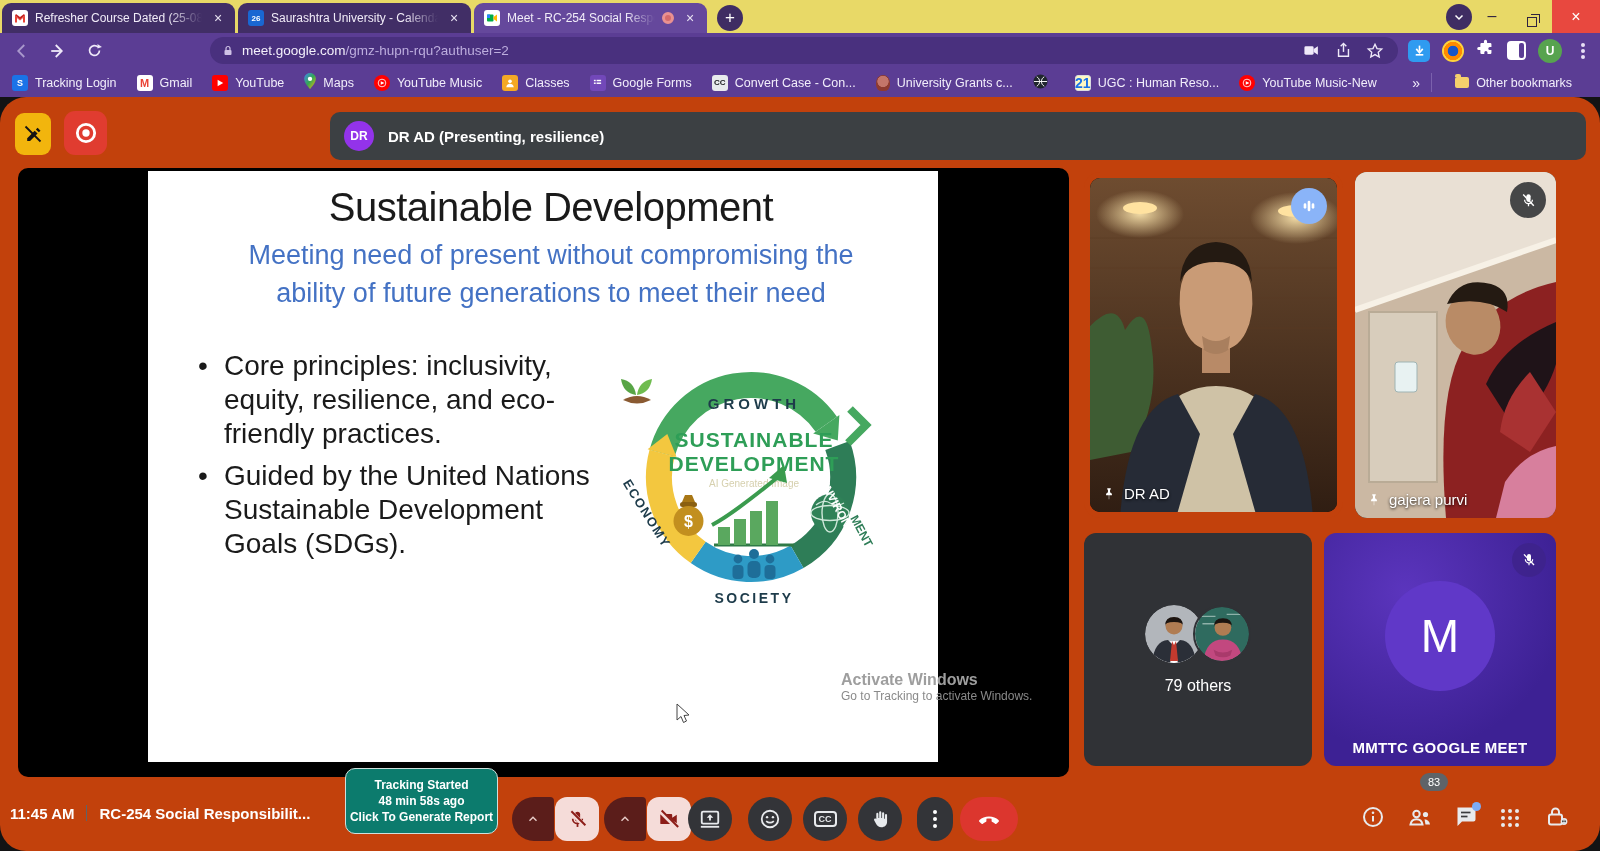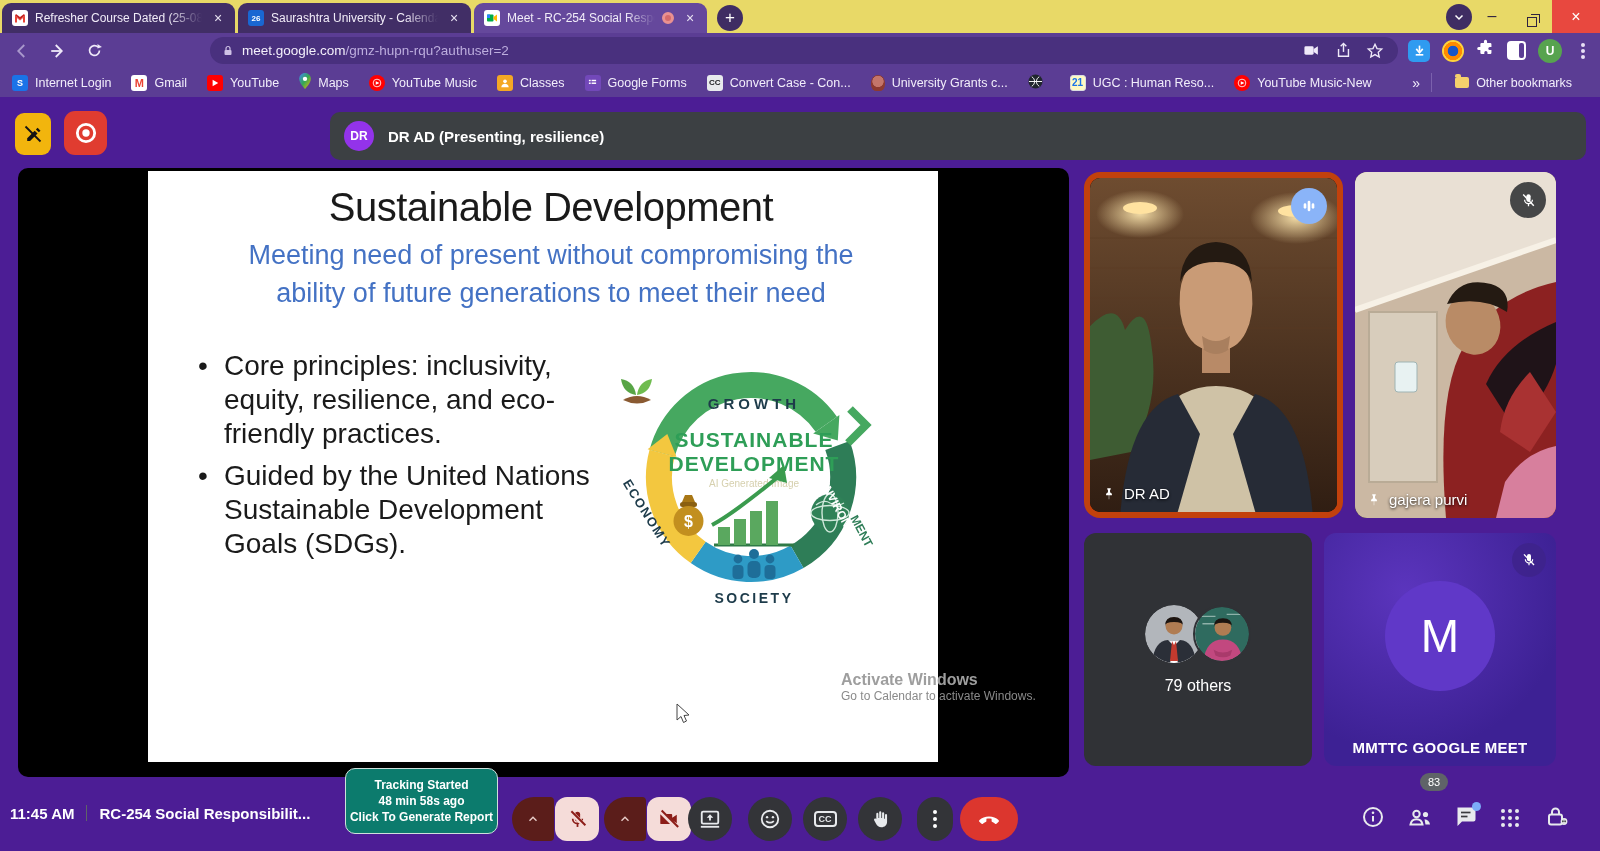--- a/index.html
+++ b/index.html
@@ -18,21 +18,21 @@
   .navbtn { width:28px; height:28px; display:flex; align-items:center; justify-content:center; border-radius:50%; margin-left:8px; }
   .addr { position:absolute; left:210px; top:4px; width:1188px; height:27px; background:#49307e; border-radius:14px; display:flex; align-items:center; padding:0 10px 0 12px; }
   .addr .url { font-size:13.5px; margin-left:8px; flex:1; white-space:nowrap; }
   .addr .dom { color:#f4f0fb; }
   .addr .pth { color:#bdaede; }
   .tbicon { width:26px; height:26px; display:flex; align-items:center; justify-content:center; margin-left:6px; }
   .bookmarks { position:absolute; top:68px; left:0; width:1600px; height:29px; background:#5b3d94; display:flex; align-items:center; padding-left:12px; gap:20px; color:#f2eefb; font-size:12.5px; }
   .bm { display:flex; align-items:center; gap:7px; white-space:nowrap; }
   .bmicon { width:16px; height:16px; border-radius:3px; display:flex; align-items:center; justify-content:center; font-size:9px; font-weight:bold; flex:0 0 auto; }
   
-  .meet { position:absolute; top:97px; left:0; width:1600px; height:754px; background:#4c1d95; }
+  .meet { position:absolute; top:97px; left:0; width:1600px; height:754px; background:#c2410c;border-radius:26px; }
   .banner { position:absolute; left:330px; top:15px; width:1256px; height:48px; background:#3c4043; border-radius:10px; display:flex; align-items:center; padding-left:14px; gap:14px; }
   .banner .av { width:30px; height:30px; border-radius:50%; background:#9333ea; color:#fff; font-size:12px; font-weight:bold; display:flex; align-items:center; justify-content:center; }
   .banner .txt { color:#fff; font-size:15px; font-weight:bold; }
   .share { position:absolute; left:18px; top:71px; width:1051px; height:609px; background:#000; border-radius:10px; overflow:hidden; }
   .slide { position:absolute; left:130px; top:3px; width:790px; height:591px; background:#fff; color:#1a1a1a;padding-left:16px; }
   .slide h1 { font-size:40px; font-weight:500; text-align:center; margin-top:14px; letter-spacing:-0.5px; }
   .slide .sub { width:664px; margin:6px auto 0; text-align:center; font-size:27px; line-height:38px; color:#4472c4; }
   .bullets { position:absolute; left:44px; top:178px; width:408px; list-style:none; }
   .bullets li { font-size:28px; line-height:34px; margin-bottom:8px; padding-left:32px; position:relative; }
   .bullets li::before { content:"•"; position:absolute; left:6px; top:0; }
@@ -153,21 +153,21 @@
     <span style="width:24px;height:24px;border-radius:50%;background:#57a34f;color:#fff;font-size:12px;font-weight:bold;display:flex;align-items:center;justify-content:center">U</span>
     <span style="width:18px;display:flex;justify-content:center">
         <span class="vdots p" style="margin-top:0"></span>
       </span>
   </div>
 </div>
 
 <div class="bookmarks">
   <span class="bm">
       <span class="bmicon" style="background:#1a73e8;color:#fff">S</span>
-      <span>Internet Login</span>
+      <span>Tracking Login</span>
     </span>
   <span class="bm">
       <span class="bmicon" style="background:#fff;color:#ea4335;font-size:11px">M</span>
       <span>Gmail</span>
     </span>
   <span class="bm">
       <span class="bmicon" style="background:#f00">
         <svg width="8" height="8" viewBox="0 0 10 10">
           <polygon points="2,1 9,5 2,9" fill="#fff"></polygon>
         </svg>
@@ -227,21 +227,21 @@
     </span>
   <span class="bm">
       <span><svg width="15" height="15" viewBox="0 0 16 16">
           <circle cx="8" cy="8" r="7.5" fill="#20262e"></circle>
           <path d="M4 3c4 2 4 8 0 10M12 3c-4 2-4 8 0 10" stroke="#fff" stroke-width="1" fill="none"></path>
           <line x1="1" y1="8" x2="15" y2="8" stroke="#fff" stroke-width="1"></line>
         </svg></span>
       <span></span>
     </span>
   <span class="bm">
-      <span class="bmicon" style="background:#fef9c3;color:#1a73e8;font-size:10px;border:1px solid #dadce0">21</span>
+      <span class="bmicon" style="background:#fef9c3;color:#1a73e8;font-size:14px;border:1px solid #dadce0">21</span>
       <span>UGC : Human Reso...</span>
     </span>
   <span class="bm">
       <span class="bmicon" style="background:#f00;border-radius:50%">
         <svg width="10" height="10" viewBox="0 0 12 12">
           <circle cx="6" cy="6" r="4.6" fill="none" stroke="#fff" stroke-width="1"></circle>
           <polygon points="4.5,3.8 9,6 4.5,8.2" fill="#fff"></polygon>
         </svg>
       </span>
       <span>YouTube Music-New</span>
@@ -336,21 +336,21 @@
           </g>
         <text x="148" y="250" text-anchor="middle" font-size="14" font-weight="bold" letter-spacing="2.5" fill="#1d3b4a">SOCIETY</text>
         <text x="37" y="163" text-anchor="middle" font-size="13" font-weight="bold" letter-spacing="1.5" fill="#1d3b4a" transform="rotate(58 37 163)">ECONOMY</text>
         <text x="226" y="152" text-anchor="middle" font-size="11.5" font-weight="bold" fill="#ffffff" transform="rotate(62 226 152)">ENVIRON</text>
         <text x="252" y="180" text-anchor="middle" font-size="12" font-weight="bold" fill="#2e7d57" transform="rotate(62 252 180)">MENT</text>
       </svg>
     </div>
 
     <div class="ab" style="left:823px;top:503px;width:230px">
       <div class="watermark1">Activate Windows</div>
-      <div class="watermark2">Go to Calendar to activate Windows.</div>
+      <div class="watermark2">Go to Tracking to activate Windows.</div>
     </div>
 
     <svg class="ab" style="left:658px;top:535px" width="16" height="22" viewBox="0 0 16 22">
         <path d="M1 1 L1 17 L5 13.5 L7.5 19.5 L10.5 18 L8 12.5 L13 12 Z" fill="#fff" stroke="#444" stroke-width="1"></path>
       </svg>
   </div>
 
   <div class="ab" style="left:1084px;top:75px;width:259px;height:346px;border-radius:16px;border:6px solid #c2410c;overflow:hidden;background:#000">
     <svg width="253" height="340" viewBox="0 0 253 340" preserveAspectRatio="none">
       <defs>

